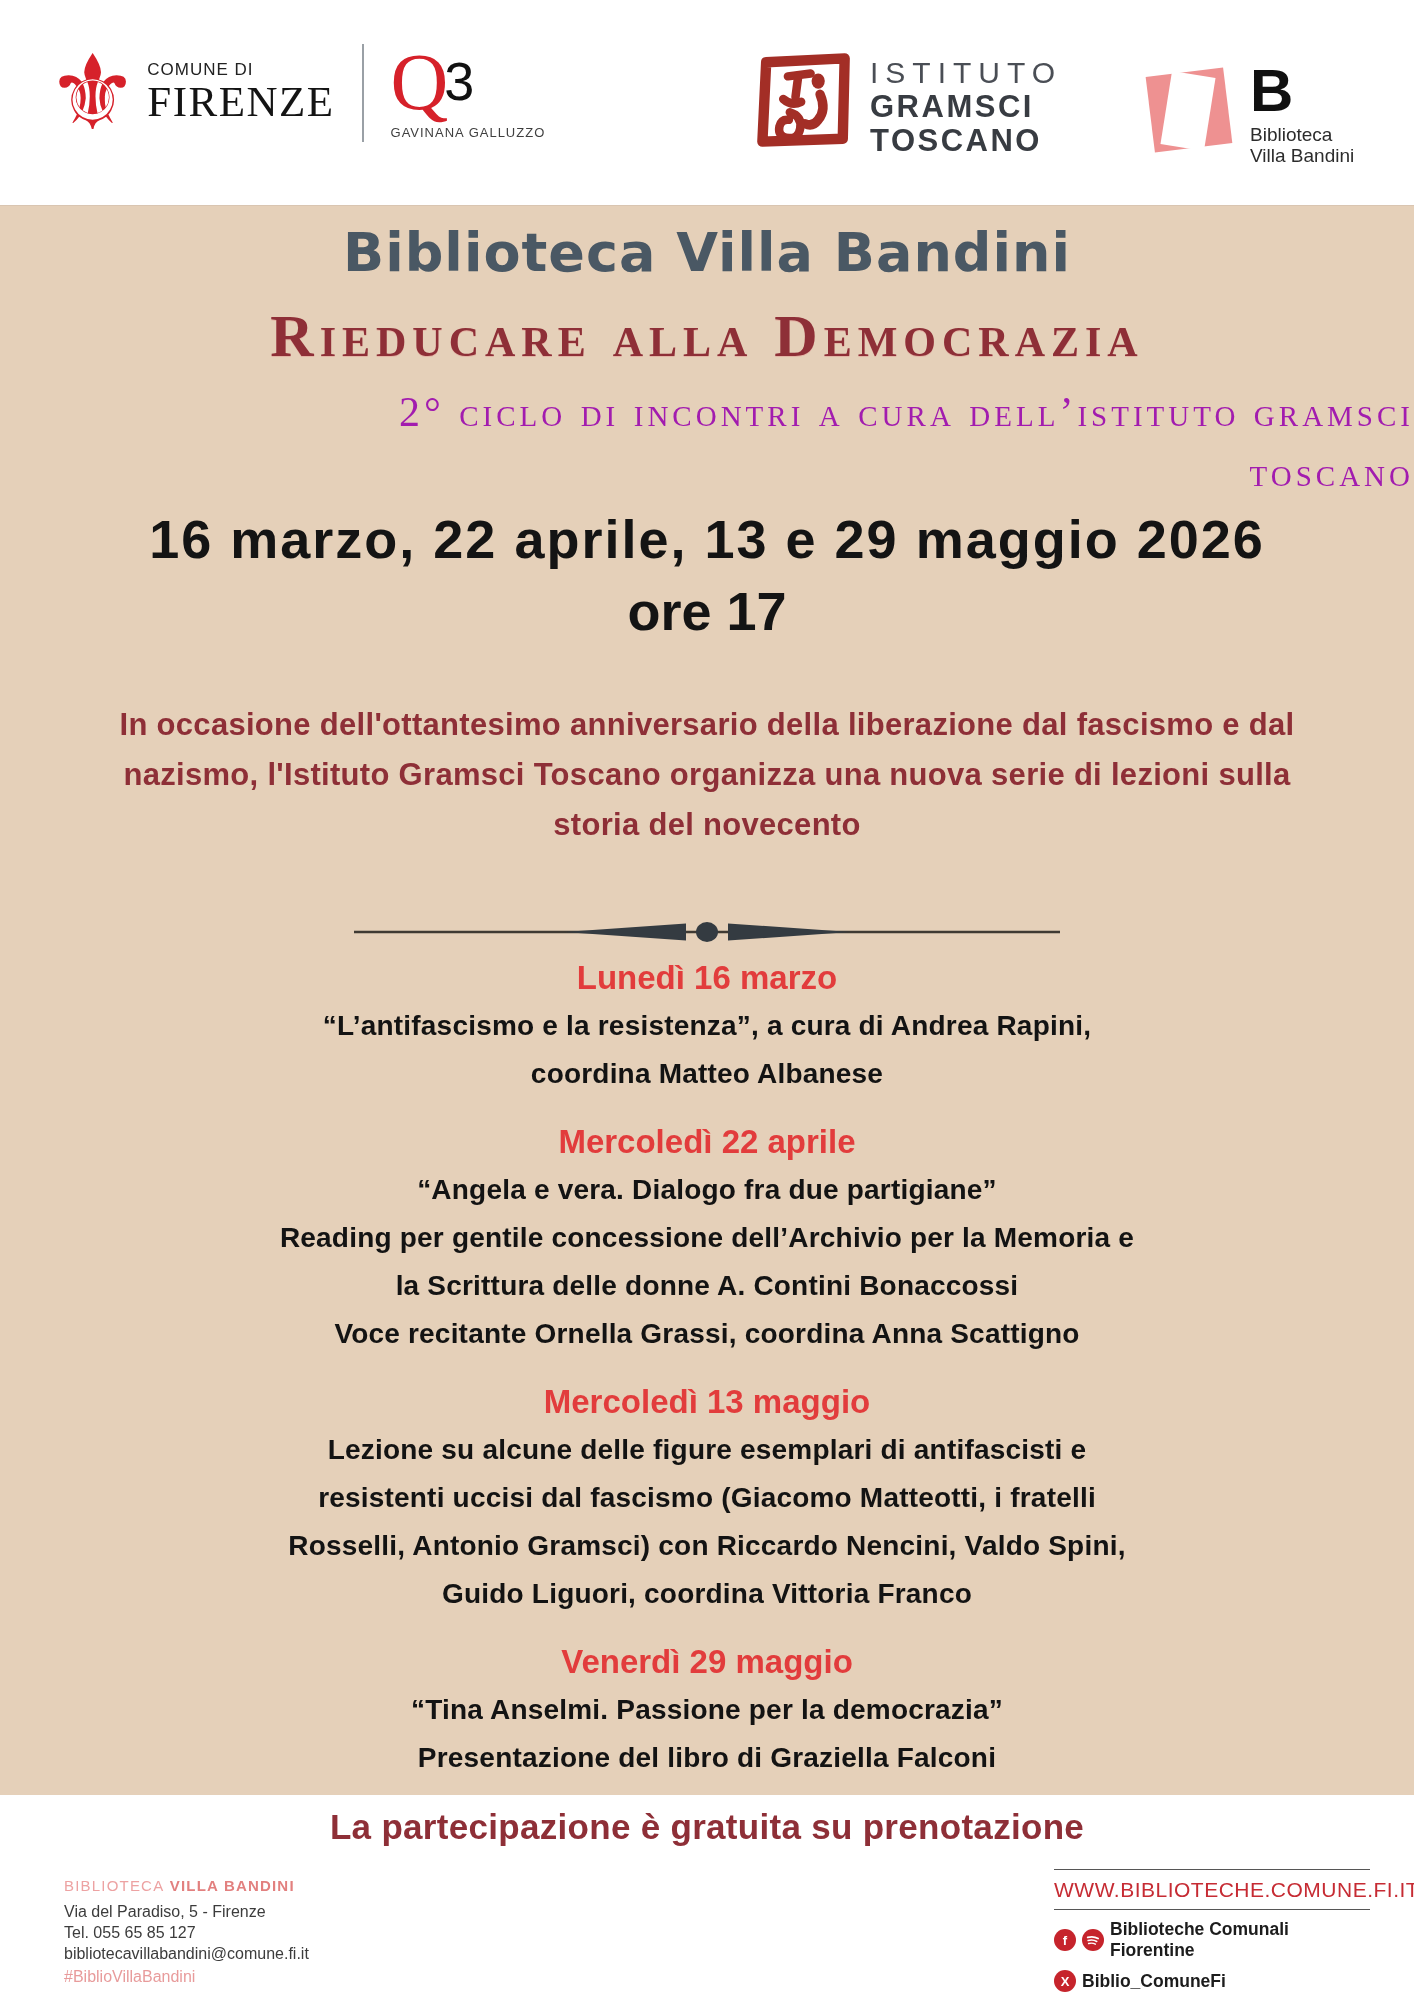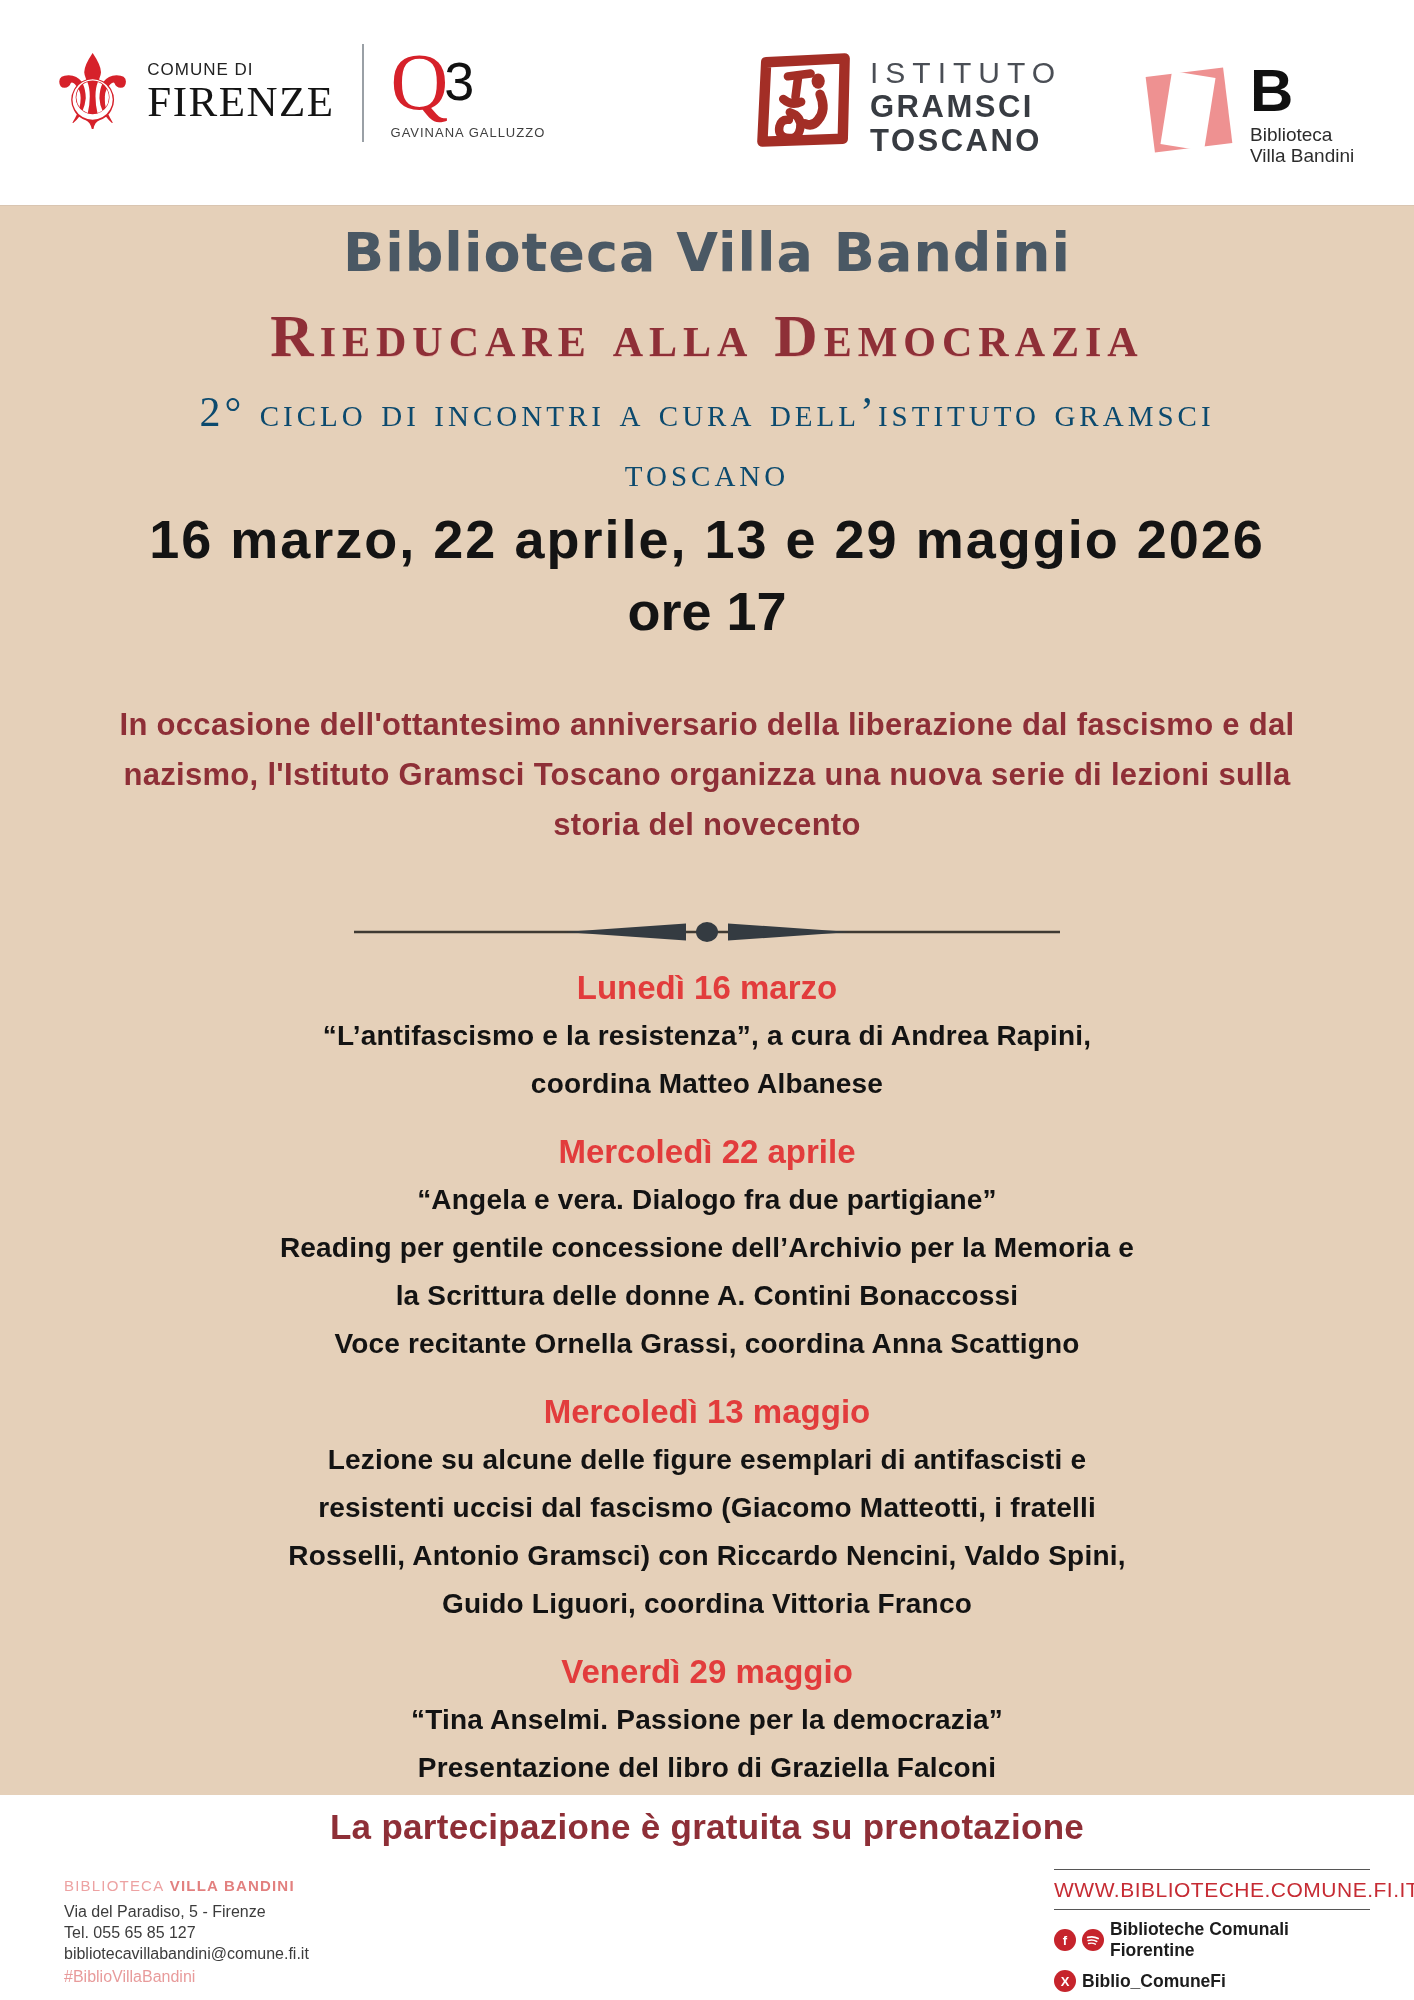--- a/index.html
+++ b/index.html
@@ -31,28 +31,28 @@
   .vb-pink{position:absolute;left:4px;top:4px;width:78px;height:76px;background:#ee9191;transform:rotate(-7deg);}
   .vb-page{position:absolute;left:20px;top:6px;width:44px;height:74px;background:#ffffff;transform:rotate(9deg);}
   .vb-text{position:absolute;left:104px;top:0;}
   .vb-initial{font-size:60px;font-weight:bold;color:#111111;line-height:54px;}
   .vb-label{margin-top:6px;font-size:19px;color:#2c2c2c;line-height:21px;}
 
   
   .body-band{height:1590px;background:#e5d0b9;text-align:center;box-sizing:border-box;padding-top:14px;border-top:1px solid #d9c5b1;}
   .library-title{margin:0;font-family:"DejaVu Sans",sans-serif;font-size:54px;line-height:66px;color:#4a5864;letter-spacing:1px;font-weight:bold;}
   .series-title{margin:14px 0 0;font-family:"Liberation Serif",serif;font-variant:small-caps;font-size:60px;line-height:72px;color:#8e2f37;letter-spacing:6px;font-weight:600;text-shadow:0 1px 0 rgba(224,130,130,0.35);}
-  .series-subtitle{margin:10px 0 0;font-family:"Liberation Serif",serif;font-variant:small-caps;font-size:42px;line-height:60px;color:#0c4a6e;letter-spacing:4px;font-weight:400;}
+  .series-subtitle{margin:10px 0 0;font-family:"Liberation Serif",serif;font-variant:small-caps;font-size:42px;line-height:60px;color:#a21caf;letter-spacing:4px;font-weight:400;text-align:right;}
   .dates-line{margin:6px 0 10px;font-size:54px;line-height:62px;font-weight:bold;color:#141414;letter-spacing:2px;}
   .time-line{margin:0;font-size:54px;line-height:62px;font-weight:bold;color:#141414;text-align:center;}
   .intro{margin:58px auto 0;width:1345px;font-size:31px;font-weight:bold;color:#8e2f37;line-height:50px;letter-spacing:0.3px;}
   .divider{display:block;margin:70px auto 0;}
 
   .event{margin-top:20px;}
-  .event:first-of-type{}
+  .event:first-of-type{margin-top:10px;}
   .event-title{font-size:33px;line-height:48px;font-weight:bold;color:#e23c3c;}
   .event-lines{font-size:28px;line-height:48px;font-weight:bold;color:#131313;letter-spacing:0.2px;}
 
   
   .footer{position:relative;height:151px;background:#ffffff;}
   .free-note{text-align:center;padding-top:12px;font-size:35px;font-weight:bold;color:#8e2f37;letter-spacing:0.3px;}
   .lib-info{position:absolute;left:64px;top:80px;text-align:left;font-size:16px;color:#3c3c3c;line-height:21px;}
   .lib-name{font-size:15px;letter-spacing:1.2px;margin-bottom:5px;}
   .lib-name-light{color:#eda2a2;font-weight:500;}
   .lib-name-bold{color:#e2807f;font-weight:bold;}

